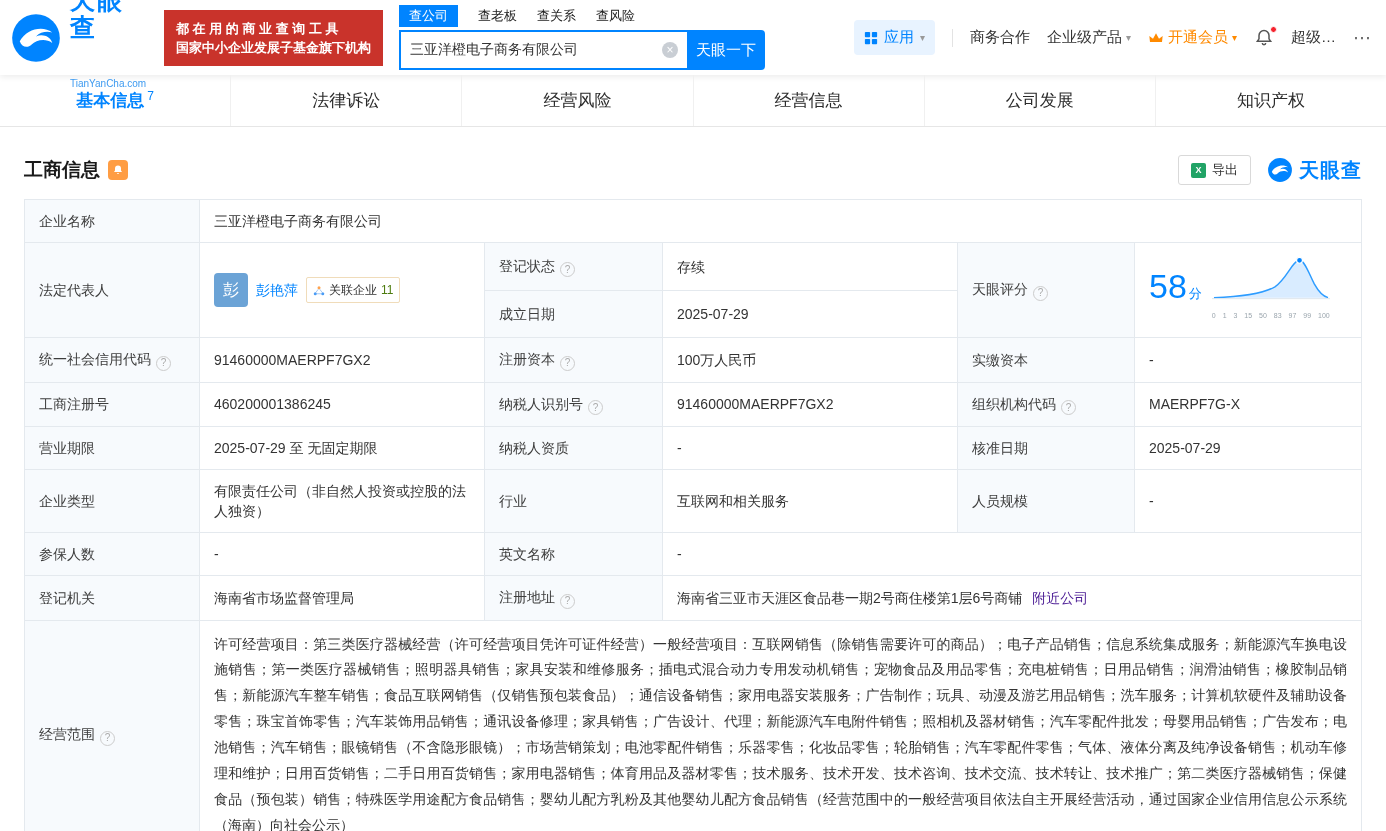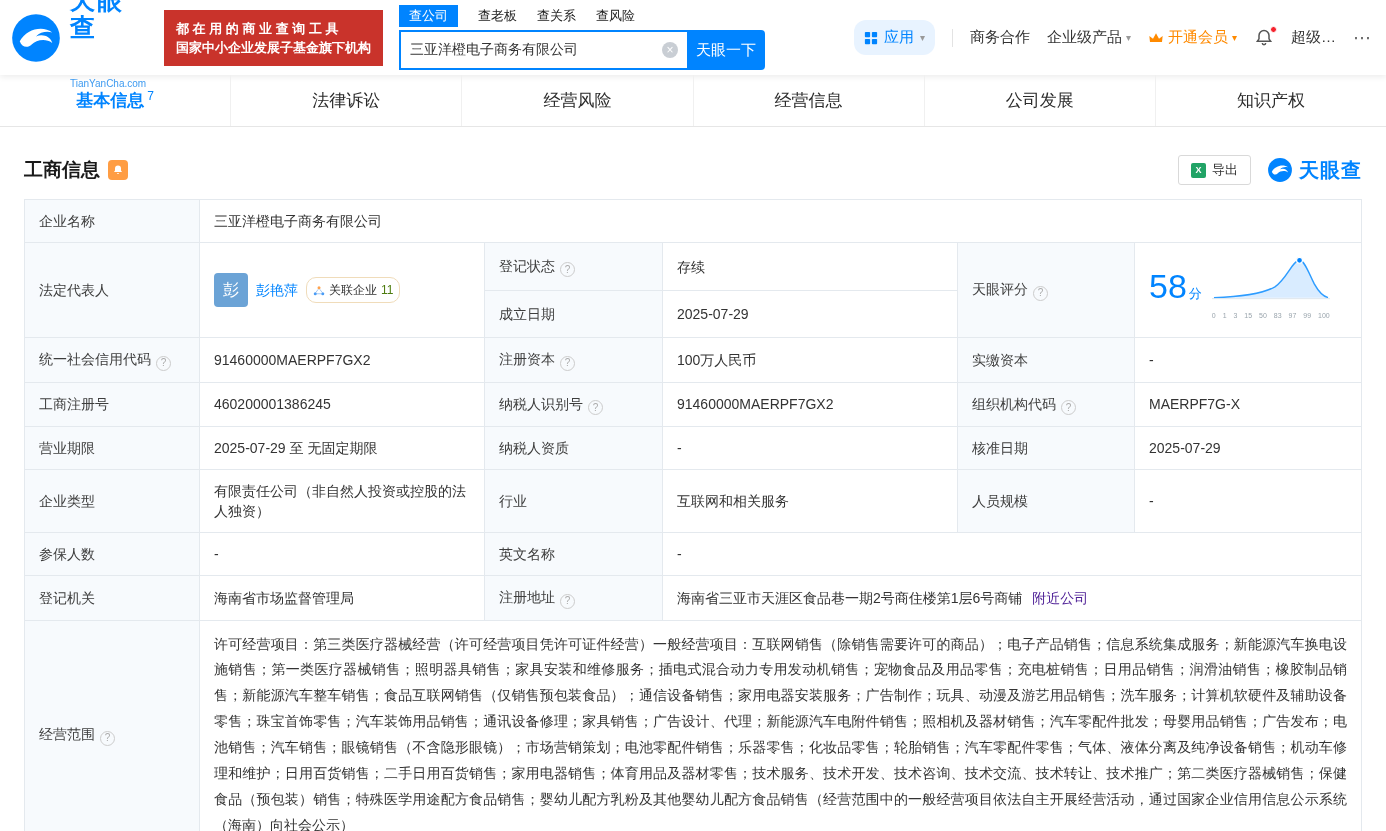--- a/index.html
+++ b/index.html
@@ -25,21 +25,21 @@
   .search-row { display:flex; }
   .search-input-wrap { width:288px; height:40px; border:2px solid #0084ff; border-right:none;
                        display:flex; align-items:center; padding:0 9px; background:#fff; }
   .search-input-wrap input { border:none; outline:none; flex:1; font-size:14px; color:#333;
                              font-family:inherit; background:transparent; }
   .clear-ic { width:16px; height:16px; border-radius:50%; background:#c9ced4; color:#fff;
               font-size:12px; line-height:16px; text-align:center; cursor:pointer; flex:none; }
   .search-btn { width:78px; height:40px; background:#0084ff; color:#fff; border:none;
                 font-size:15px; border-radius:0 4px 4px 0; cursor:pointer; font-family:inherit; }
   .top-menu { margin-left:auto; display:flex; align-items:center; gap:17px; font-size:15px; color:#333; }
-  .apps-pill { background:#e8f3ff; color:#0084ff; border-radius:12px; padding:8px 10px;
+  .apps-pill { background:#e8f3ff; color:#0084ff; border-radius:4px; padding:8px 10px;
                display:flex; align-items:center; gap:6px; cursor:pointer; }
   .vdiv { width:1px; height:18px; background:#e3e3e3; }
   .menu-item { display:flex; align-items:center; gap:4px; cursor:pointer; white-space:nowrap; }
   .menu-item.vip { color:#ff8a00; }
   .caret { font-size:10px; color:#999; line-height:1; }
   .vip .caret { color:#ff8a00; }
   .bell-wrap { position:relative; cursor:pointer; display:flex; }
   .bell-dot { position:absolute; top:-2px; right:-3px; width:7px; height:7px; background:#f5222d;
               border-radius:50%; border:1px solid #fff; }
   .more-ic { font-size:18px; color:#666; cursor:pointer; letter-spacing:1px; }
@@ -75,21 +75,21 @@
                 font-size:14px; }
   .info-table td { border:1px solid #e4e9ee; padding:11px 14px; vertical-align:middle;
                    color:#333; word-break:break-all; line-height:20px; }
   .info-table td.lbl { background:#f7fafd; color:#3d3d3d; }
   .green { color:#00a870; }
   .rep { display:flex; align-items:center; gap:8px; }
   .avatar { width:34px; height:34px; background:#6ba3d6; color:#fff; font-size:16px; border-radius:4px;
             display:flex; align-items:center; justify-content:center; flex:none; cursor:pointer; }
   .rep-name { color:#0084ff; cursor:pointer; }
   .rel-badge { display:inline-flex; align-items:center; gap:4px; border:1px solid #f0dcba;
-               border-radius:10px; padding:2px 6px; font-size:12px; color:#333; cursor:pointer;
+               border-radius:2px; padding:2px 6px; font-size:12px; color:#333; cursor:pointer;
                background:#fff; white-space:nowrap; }
   .rel-badge b { color:#4d7c0f; font-weight:normal; }
   .score-wrap { display:flex; align-items:center; gap:10px; }
   .score-num .n { font-size:34px; color:#0084ff; font-weight:normal; }
   .score-num .u { font-size:13px; color:#0084ff; margin-left:2px; }
   .score-chart { width:118px; flex:none; }
   .axis { display:flex; justify-content:space-between; font-size:7px; color:#9aa5ad; margin-top:1px; }
   .addr-link { color:#4c1d95; margin-left:10px; white-space:nowrap; cursor:pointer; }
   .scope { line-height:1.85; text-align:justify; color:#333; }
 </style>

